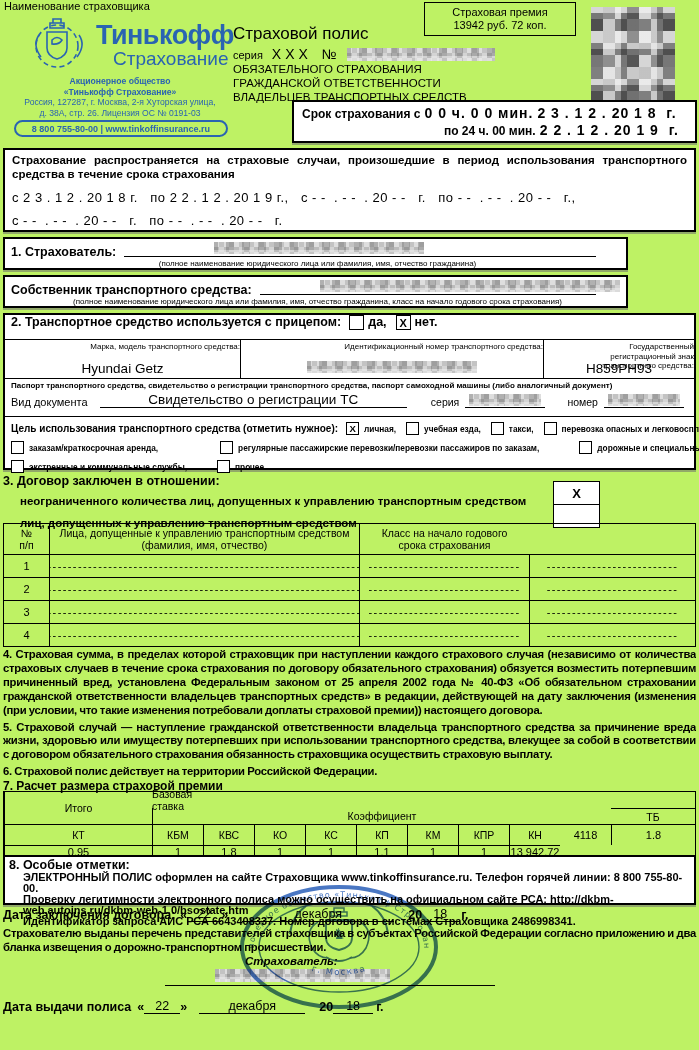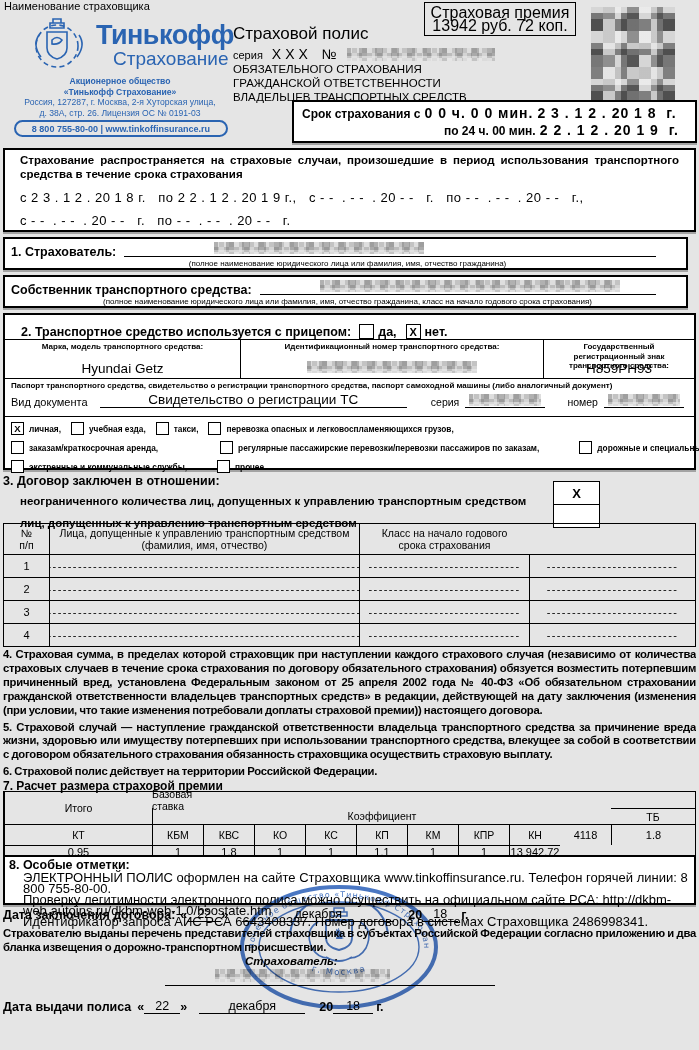--- a/index.html
+++ b/index.html
@@ -1,16 +1,16 @@
 <!DOCTYPE html>
 <html><head>
 <meta charset="utf-8">
 <style>
   html,body{margin:0;padding:0;background:#fff;}
-  .page{position:relative;width:699px;height:1050px;background:#e5e5e5;color:#000;
+  .page{position:relative;width:699px;height:1050px;background:#bef264;color:#000;
         font-family:"Liberation Sans","DejaVu Sans",sans-serif;overflow:hidden;}
   .abs{position:absolute;}
   .box{border:2px solid #000;box-shadow:0 2px 0 rgba(110,110,110,.55);background:#fff;box-sizing:border-box;}
   .blur{background:
       conic-gradient(rgba(90,90,90,.35) 25%, rgba(255,255,255,0) 0 50%, rgba(235,235,235,.6) 0 75%, rgba(255,255,255,0) 0) 4px 0/16px 16px,
       conic-gradient(#c3c3c3 25%, #d4d4d4 0 50%, #bcbcbc 0 75%, #dedede 0) 0 0/10px 10px;}
   .qr{background:
       conic-gradient(rgba(40,40,40,.55) 25%, rgba(255,255,255,0) 0 50%, rgba(250,250,250,.55) 0 75%, rgba(255,255,255,0) 0) 12px 6px/36px 36px,
       conic-gradient(#8f8f8f 25%, #c9c9c9 0 50%, #7f7f7f 0 75%, #d6d6d6 0) 0 0/24px 24px;}
   .pre{white-space:pre;}
@@ -24,40 +24,40 @@
   .toplabel{left:4px;top:0;font-size:11px;}
   .logo-title{left:96px;top:20px;font-size:27px;font-weight:bold;letter-spacing:-0.5px;text-align:center;}
   .logo-sub{left:113px;top:48px;font-size:19px;}
   .company{left:0;top:76px;width:240px;text-align:center;font-size:8.6px;line-height:10.6px;}
   .pill{left:14px;top:120px;width:214px;height:17px;border:2px solid #2a64b2;border-radius:10px;
         display:flex;align-items:center;justify-content:center;font-size:9px;font-weight:bold;box-sizing:border-box;}
   .ptitle{left:233px;top:24px;font-size:17px;}
   .series-row{left:233px;top:46px;display:flex;align-items:baseline;}
   .caps{left:233px;top:63px;font-size:11.5px;line-height:13.8px;}
   .prem{left:424px;top:2px;width:152px;height:34px;border:1.5px solid #000;text-align:center;
-        font-size:16px;line-height:13px;padding-top:3px;box-sizing:border-box;}
+        font-size:11px;line-height:13px;padding-top:3px;box-sizing:border-box;}
   .term{left:292px;top:100px;width:405px;height:43px;font-weight:bold;padding:3px 16px 0 8px;}
   .term .r1,.term .r2{display:flex;align-items:baseline;}
   .term .r2{justify-content:flex-end;margin-top:1px;}
   .dgt{font-size:14px;letter-spacing:1px;}
   .tlbl{font-size:12px;}
   
-  .period{left:3px;top:148px;width:693px;height:84px;padding:3px 15px;}
+  .period{left:3px;top:148px;width:693px;height:84px;padding:3px 7px;}
   .period .t{font-weight:bold;font-size:11.5px;line-height:14px;text-align:justify;}
   .pdates{font-size:13px;letter-spacing:.5px;margin-top:9px;}
-  .fieldbox{left:3px;width:685px;height:33px;padding:2px 2px 0 6px;}
+  .fieldbox{left:3px;width:625px;height:33px;padding:2px 2px 0 6px;}
   .frow{display:flex;align-items:flex-end;}
   .flbl{font-weight:bold;font-size:12.5px;white-space:nowrap;}
   .fline{flex:1;border-bottom:1px solid #000;height:15px;margin:0 28px 2px 8px;position:relative;}
   .sec2{left:3px;top:313px;width:693px;height:157px;}
-  .trailer{height:24px;display:flex;align-items:flex-end;padding-left:16px;font-weight:bold;font-size:12.5px;}
+  .trailer{height:24px;display:flex;align-items:flex-start;padding-left:6px;font-weight:bold;font-size:12.5px;}
   .vgrid{display:grid;grid-template-columns:235px 303px 1fr;border-top:1.5px solid #000;height:38px;}
   .vcell{position:relative;text-align:center;}
   .vcell+.vcell{border-left:1.5px solid #000;}
-  .vh{font-weight:bold;font-size:8px;line-height:9.6px;padding-top:2px;}
+  .vh{font-weight:normal;font-size:8px;line-height:9.6px;padding-top:2px;text-align:right;}
   .vv{position:absolute;bottom:2px;left:0;right:0;font-size:13.5px;}
   .pass{border-top:1.5px solid #000;height:37px;}
   .pass .c{font-weight:bold;font-size:8px;padding:2px 0 0 6px;}
   .docrow{display:flex;align-items:flex-end;padding:0 10px 0 6px;margin-top:2px;}
   .docrow .sm{font-size:10.5px;margin:0 6px;white-space:nowrap;}
   .docval{width:330px;text-align:center;font-size:13.5px;border-bottom:1px solid #000;}
   .blurline{width:86px;border-bottom:1px solid #000;height:14px;position:relative;}
   .blurline .blur{position:absolute;left:4px;right:4px;top:1px;bottom:1px;}
   .purp{border-top:1.5px solid #000;padding:5px 0 0 6px;}
   .prow{display:flex;align-items:center;margin-bottom:6px;}
@@ -86,21 +86,21 @@
           display:grid;grid-template-columns:148px repeat(9,1fr) 84px;grid-template-rows:16px 16px 21px;
           font-size:10.5px;}
   .ptable>div{display:flex;align-items:center;justify-content:center;}
   .b-l{border-left:1.5px solid #000;}
   .b-t{border-top:1.5px solid #000;}
   .coefspan{grid-column:2/11;}
   .totspan{grid-row:1/3;}
   .pval{font-size:11px;}
   .sec8{left:3px;top:855px;width:693px;height:50px;padding:1px 0 0 4px;}
   .sec8 .t{font-weight:bold;font-size:12.5px;}
-  .sec8 .l{font-size:13px;line-height:11px;padding-left:14px;}
+  .sec8 .l{font-size:11px;line-height:11px;padding-left:14px;font-weight:bold;}
   .daterow{display:flex;align-items:flex-end;font-weight:bold;font-size:12.5px;}
   .daterow .u{border-bottom:1.5px solid #000;text-align:center;font-weight:normal;font-size:12.5px;}
   .contract{left:3px;top:907px;}
   .reps{left:3px;top:927px;width:693px;}
   .sig-lbl{left:245px;top:955px;font-style:italic;font-weight:bold;font-size:11.5px;}
   .sig-blur{left:215px;top:969px;width:175px;height:13px;}
   .sig-line{left:165px;top:985px;width:330px;border-bottom:1.5px solid #000;height:0;}
   .issue{left:3px;top:999px;}
   .stamp{left:238px;top:882px;width:202px;height:134px;mix-blend-mode:multiply;opacity:.95;}
   svg text{font-family:"DejaVu Sans","Liberation Sans",sans-serif;}
@@ -228,20 +228,21 @@
             <span class="blur"></span>
           </span>
         <span class="sm" style="margin-left:22px">номер</span>
         <span class="blurline">
             <span class="blur"></span>
           </span>
       </div>
     </div>
     <div class="purp">
       <div class="prow">
+        <span class="plbl">Цель использования транспортного средства (отметить нужное):</span>
         <span class="cb cb-s">
             <span>X</span>
           </span>
         <span class="popt">личная,</span>
         <span class="cb cb-s">
             <span></span>
           </span>
         <span class="popt">учебная езда,</span>
         <span class="cb cb-s">
             <span></span>

